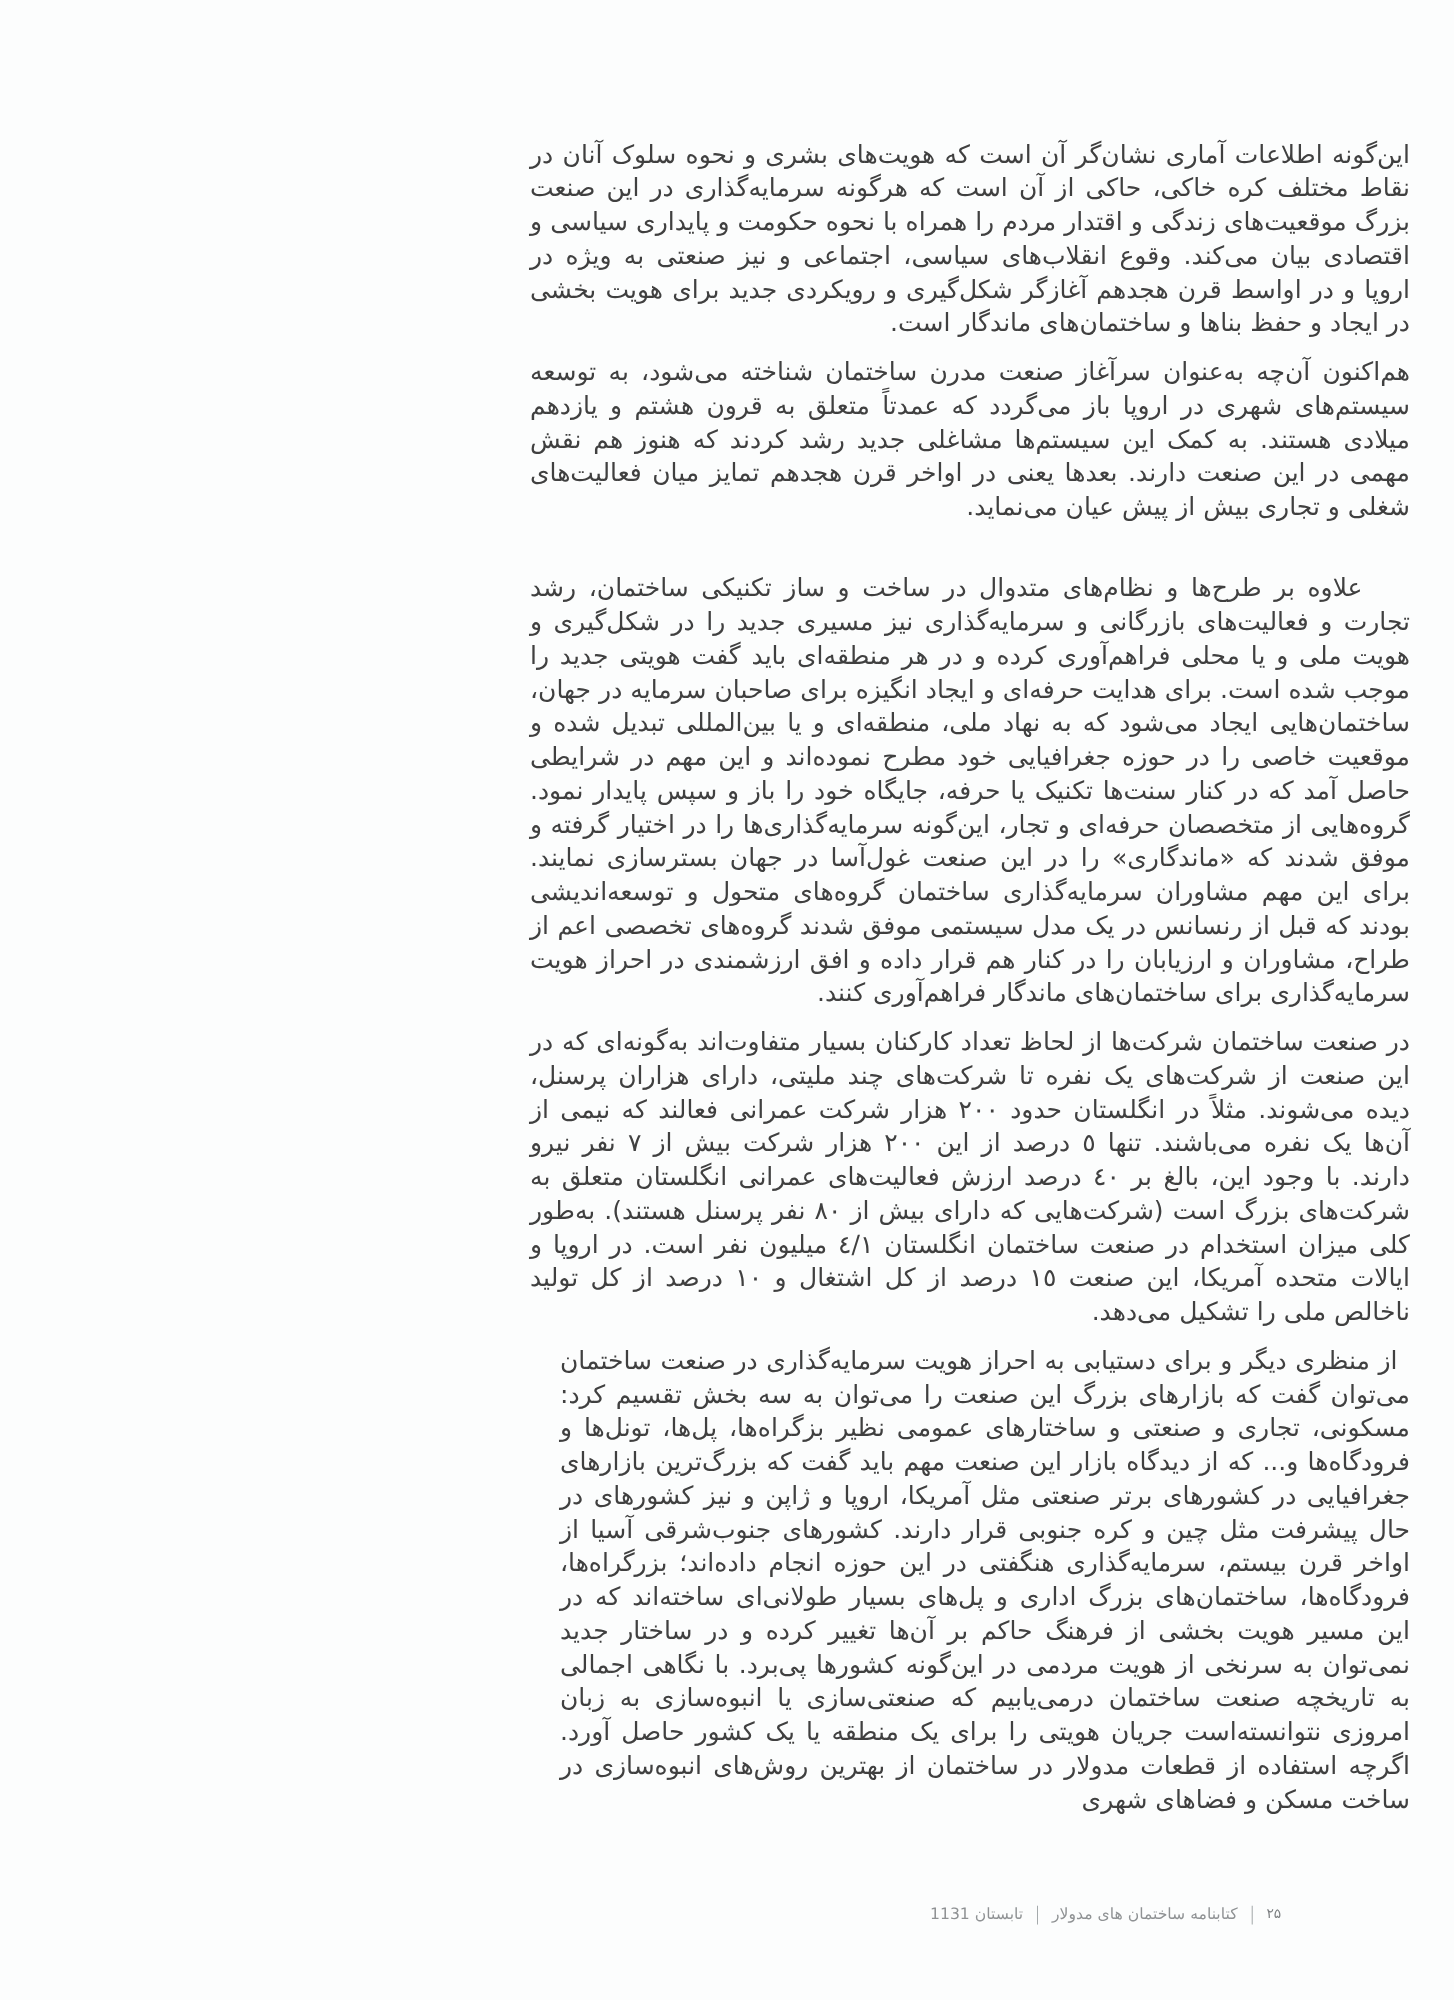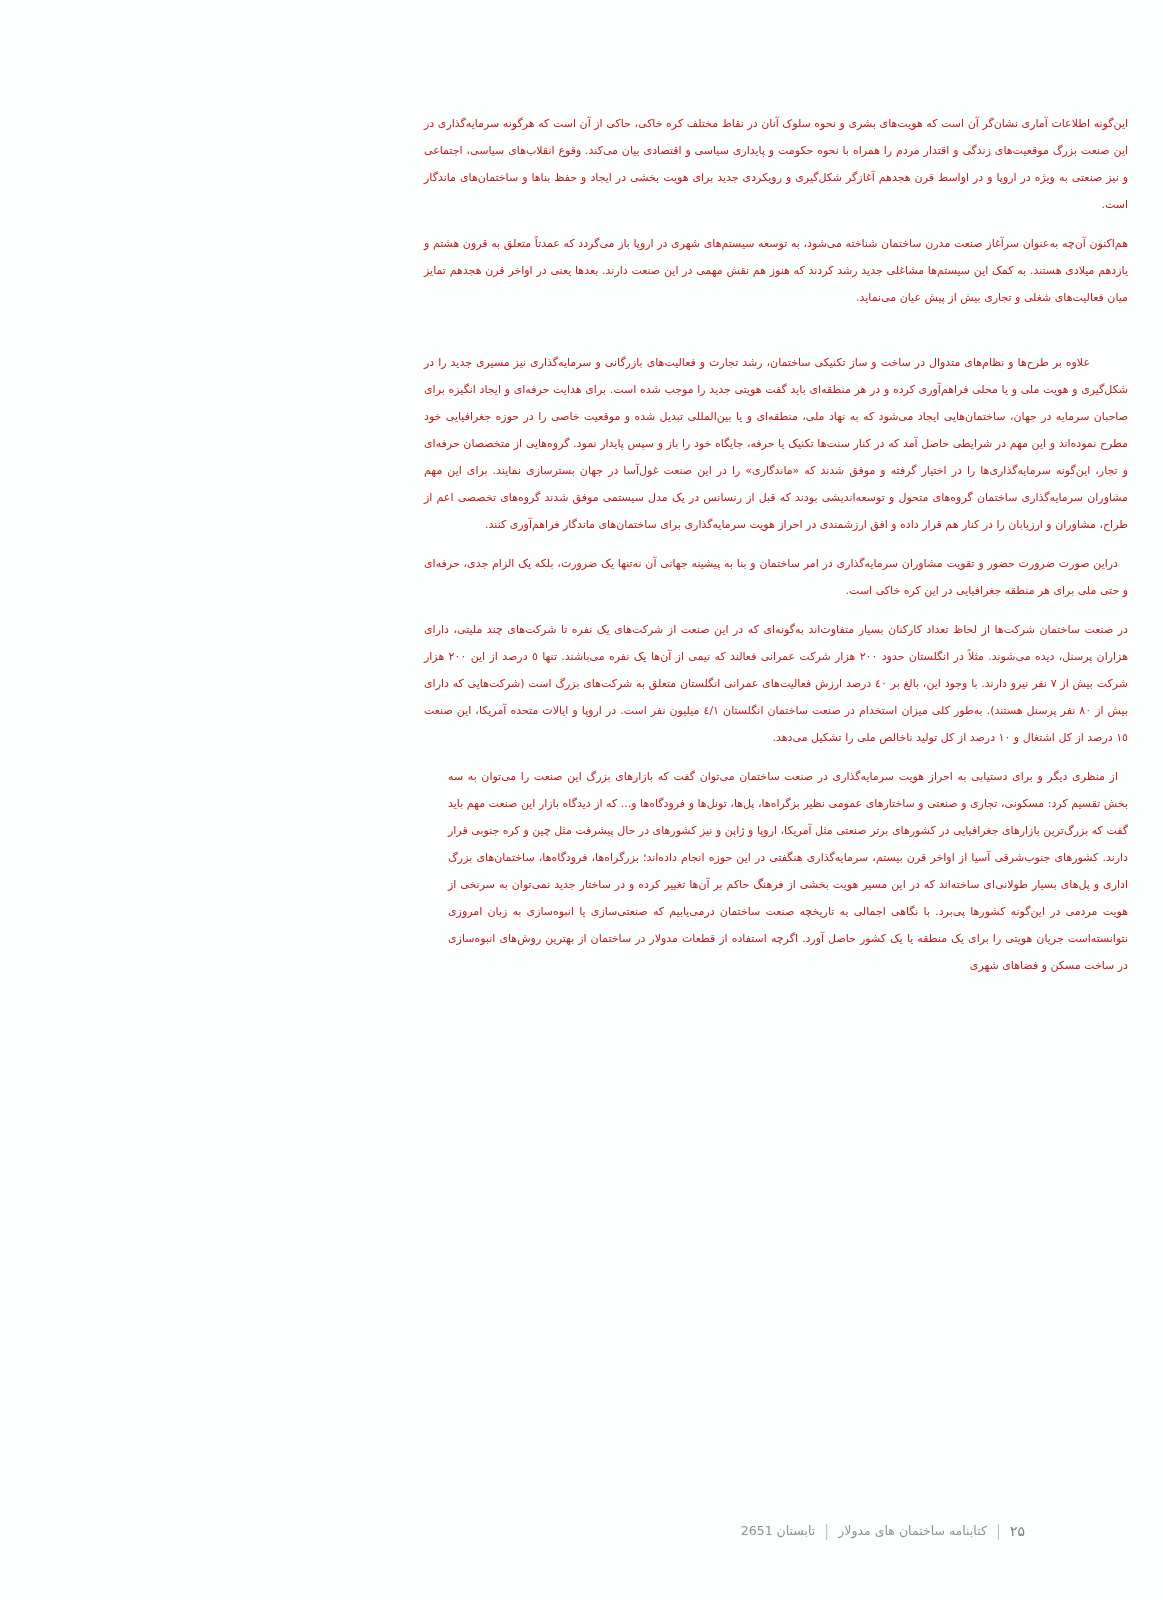--- a/index.html
+++ b/index.html
@@ -14,23 +14,23 @@
     background: #fcfdfd;
     overflow: hidden;
   }
   .article {
     position: absolute;
     top: 110px;
     right: 35px;
     width: 704px;
     direction: rtl;
     text-align: justify;
-    font-size: 11px;
+    font-size: 20px;
     line-height: 27px;
-    color: #b91c1c;
+    color: #404040;
     letter-spacing: 0;
   }
   .article p {
     margin: 0 0 12px 0;
   }
   .article p.sec-gap { margin-top: 24px; }
   .article p.sec-gap-sm { margin-top: 8px; margin-left: 24px; }
   .article p.indent-lg { text-indent: 38px; margin-top: 38px; }
   .article p.indent-sm { text-indent: 10px; }
   .footer {
@@ -40,44 +40,43 @@
     direction: rtl;
     display: flex;
     align-items: center;
     gap: 9px;
     color: #8f9294;
     font-size: 12.5px;
     line-height: 22px;
     white-space: nowrap;
   }
   .footer .page-num {
-    font-size: 14px;
+    font-size: 11px;
     color: #7b7e80;
   }
   .footer .sep {
     color: #9aa0a2;
     font-size: 15px;
     font-weight: 300;
   }
 </style>
 </head>
 <body>
 
 <div class="page">
 
   <div class="article" dir="rtl">
     <p>این‌گونه اطلاعات آماری نشان‌گر آن است که هویت‌های بشری و نحوه سلوک آنان در نقاط مختلف کره خاکی،  حاکی از آن است که هرگونه سرمایه‌گذاری در این صنعت بزرگ موقعیت‌های زندگی و اقتدار مردم را همراه با نحوه حکومت و پایداری سیاسی و اقتصادی بیان می‌کند. وقوع انقلاب‌های سیاسی، اجتماعی و نیز صنعتی به ویژه در اروپا و در اواسط قرن هجدهم آغازگر شکل‌گیری و رویکردی جدید برای هویت بخشی در ایجاد و حفظ بناها و ساختمان‌های ماندگار است.</p>
     <p>هم‌اکنون آن‌چه به‌عنوان سرآغاز صنعت مدرن ساختمان شناخته می‌شود، به توسعه سیستم‌های شهری در اروپا باز می‌گردد که عمدتاً متعلق به قرون هشتم و یازدهم میلادی هستند. به کمک این سیستم‌ها مشاغلی جدید رشد کردند که هنوز هم نقش مهمی در این صنعت دارند. بعدها یعنی در اواخر قرن هجدهم تمایز میان فعالیت‌های شغلی و تجاری بیش از پیش عیان می‌نماید.</p>
     <p class="sec-gap indent-lg">علاوه بر طرح‌ها و نظام‌های متدوال در ساخت و ساز تکنیکی ساختمان، رشد تجارت و فعالیت‌های بازرگانی و سرمایه‌گذاری نیز مسیری جدید را در شکل‌گیری و هویت ملی و یا محلی فراهم‌آوری کرده و در هر منطقه‌ای  باید گفت هویتی جدید را موجب شده است. برای هدایت حرفه‌ای و ایجاد انگیزه برای صاحبان سرمایه در جهان، ساختمان‌هایی ایجاد می‌شود که به نهاد ملی، منطقه‌ای و یا بین‌المللی تبدیل شده و موقعیت خاصی را در حوزه جغرافیایی خود مطرح نموده‌اند و این مهم در شرایطی حاصل آمد که در کنار سنت‌ها تکنیک یا حرفه، جایگاه خود را باز و سپس پایدار نمود. گروه‌هایی از متخصصان حرفه‌ای و تجار، این‌گونه سرمایه‌گذاری‌ها را در اختیار گرفته و موفق شدند که «ماندگاری» را در این صنعت غول‌آسا در جهان بسترسازی نمایند. برای این مهم مشاوران سرمایه‌گذاری ساختمان گروه‌های متحول و توسعه‌اندیشی بودند که قبل از رنسانس در یک مدل سیستمی موفق شدند گروه‌های تخصصی اعم از طراح، مشاوران و ارزیابان را در کنار هم قرار داده و افق ارزشمندی در احراز هویت سرمایه‌گذاری برای ساختمان‌های ماندگار فراهم‌آوری کنند.</p>
-    <p class="indent-sm">دراین صورت ضرورت حضور و تقویت مشاوران سرمایه‌گذاری در امر ساختمان و بنا به پیشینه جهانی آن نه‌تنها یک ضرورت، بلکه یک الزام جدی، حرفه‌ای و حتی ملی برای هر منطقه جغرافیایی در این کره خاکی است.</p>
     <p>در صنعت ساختمان شرکت‌ها از لحاظ تعداد کارکنان بسیار متفاوت‌اند به‌گونه‌ای که در این صنعت از شرکت‌های یک نفره تا شرکت‌های چند ملیتی، دارای هزاران پرسنل، دیده می‌شوند. مثلاً در انگلستان حدود ٢٠٠ هزار شرکت عمرانی فعالند که نیمی از آن‌ها یک نفره می‌باشند. تنها ٥ درصد از این ٢٠٠ هزار شرکت بیش از ٧ نفر نیرو دارند. با وجود این، بالغ بر ٤٠ درصد ارزش فعالیت‌های عمرانی انگلستان متعلق به شرکت‌های بزرگ است (شرکت‌هایی که دارای بیش از ٨٠ نفر پرسنل هستند). به‌طور کلی میزان استخدام در صنعت ساختمان انگلستان ٤/١ میلیون نفر است. در اروپا و ایالات متحده آمریکا، این صنعت ١٥ درصد از کل اشتغال و ١٠ درصد از کل تولید ناخالص ملی را تشکیل می‌دهد.</p>
     <p class="sec-gap-sm indent-sm">از منظری دیگر و برای دستیابی به احراز هویت سرمایه‌گذاری در صنعت ساختمان می‌توان گفت که بازارهای بزرگ این صنعت را می‌توان به سه بخش تقسیم کرد: مسکونی، تجاری و صنعتی و ساختارهای عمومی نظیر بزگراه‌ها، پل‌ها، تونل‌ها و فرودگاه‌ها و... که از دیدگاه بازار این صنعت مهم باید گفت که بزرگ‌ترین بازارهای جغرافیایی در کشورهای برتر صنعتی مثل آمریکا، اروپا و ژاپن و نیز کشورهای در حال پیشرفت مثل چین و کره جنوبی قرار دارند. کشورهای جنوب‌شرقی آسیا از اواخر قرن بیستم، سرمایه‌گذاری هنگفتی در این حوزه انجام داده‌اند؛ بزرگراه‌ها، فرودگاه‌ها، ساختمان‌های بزرگ اداری و پل‌های بسیار طولانی‌ای ساخته‌اند که در این مسیر هویت بخشی از فرهنگ حاکم بر آن‌ها تغییر کرده و در ساختار جدید نمی‌توان به سرنخی از هویت مردمی در این‌گونه کشورها پی‌برد. با نگاهی اجمالی به تاریخچه صنعت ساختمان درمی‌یابیم که صنعتی‌سازی یا انبوه‌سازی به زبان امروزی نتوانسته‌است جریان هویتی را برای یک منطقه یا یک کشور حاصل آورد. اگرچه استفاده از قطعات مدولار در ساختمان از بهترین روش‌های انبوه‌سازی در ساخت مسکن و فضاهای شهری</p>
   </div>
 
   <div class="footer" dir="rtl">
     <span class="page-num">۲۵</span>
     <span class="sep">|</span>
     <span class="title">کتابنامه ساختمان های مدولار</span>
     <span class="sep">|</span>
-    <span class="season">تابستان 2651</span>
+    <span class="season">تابستان 1131</span>
   </div>
 
 </div>
 
 </body></html>

